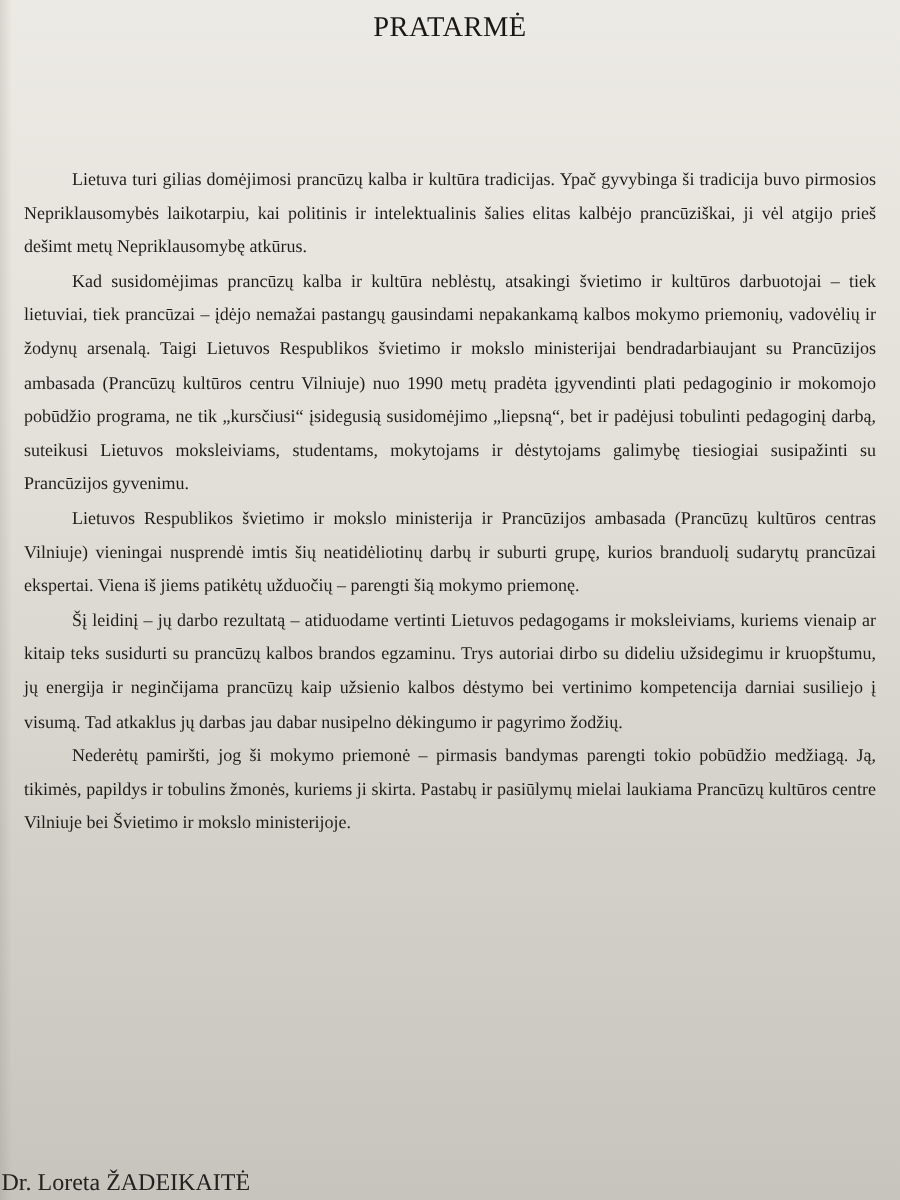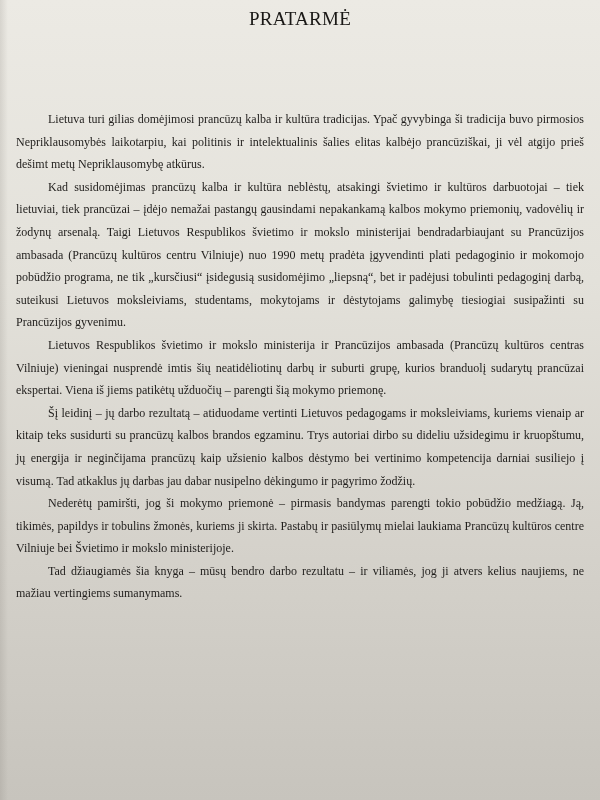--- a/index.html
+++ b/index.html
@@ -69,16 +69,16 @@
   <div class="shadow-left"></div>
 
   <div class="title">PRATARMĖ</div>
 
   <div class="body-text">
     <p>Lietuva turi gilias domėjimosi prancūzų kalba ir kultūra tradicijas. Ypač gyvybinga ši tradicija buvo pirmosios Nepriklausomybės laikotarpiu, kai politinis ir intelektualinis šalies elitas kalbėjo prancūziškai, ji vėl atgijo prieš dešimt metų Nepriklausomybę atkūrus.</p>
     <p>Kad susidomėjimas prancūzų kalba ir kultūra neblėstų, atsakingi švietimo ir kultūros darbuotojai – tiek lietuviai, tiek prancūzai – įdėjo nemažai pastangų gausindami nepakankamą kalbos mokymo priemonių, vadovėlių ir žodynų arsenalą. Taigi Lietuvos Respublikos švietimo ir mokslo ministerijai bendradarbiaujant su Prancūzijos ambasada (Prancūzų kultūros centru Vilniuje) nuo 1990 metų pradėta įgyvendinti plati pedagoginio ir mokomojo pobūdžio programa, ne tik „kursčiusi“ įsidegusią susidomėjimo „liepsną“, bet ir padėjusi tobulinti pedagoginį darbą, suteikusi Lietuvos moksleiviams, studentams, mokytojams ir dėstytojams galimybę tiesiogiai susipažinti su Prancūzijos gyvenimu.</p>
     <p>Lietuvos Respublikos švietimo ir mokslo ministerija ir Prancūzijos ambasada (Prancūzų kultūros centras Vilniuje) vieningai nusprendė imtis šių neatidėliotinų darbų ir suburti grupę, kurios branduolį sudarytų prancūzai ekspertai. Viena iš jiems patikėtų užduočių – parengti šią mokymo priemonę.</p>
     <p>Šį leidinį – jų darbo rezultatą – atiduodame vertinti Lietuvos pedagogams ir moksleiviams, kuriems vienaip ar kitaip teks susidurti su prancūzų kalbos brandos egzaminu. Trys autoriai dirbo su dideliu užsidegimu ir kruopštumu, jų energija ir neginčijama prancūzų kaip užsienio kalbos dėstymo bei vertinimo kompetencija darniai susiliejo į visumą. Tad atkaklus jų darbas jau dabar nusipelno dėkingumo ir pagyrimo žodžių.</p>
     <p>Nederėtų pamiršti, jog ši mokymo priemonė – pirmasis bandymas parengti tokio pobūdžio medžiagą. Ją, tikimės, papildys ir tobulins žmonės, kuriems ji skirta. Pastabų ir pasiūlymų mielai laukiama Prancūzų kultūros centre Vilniuje bei Švietimo ir mokslo ministerijoje.</p>
-    <p>Tad džiaugiamės šia knyga – mūsų bendro darbo rezultatu – ir viliamės, jog ji atvers kelius naujiems, ne mažiau vertingiems sumanymams.</p>
   </div>
 
+  <div class="signature">Dr. Loreta ŽADEIKAITĖ</div>
 </div>
 
 </body></html>

